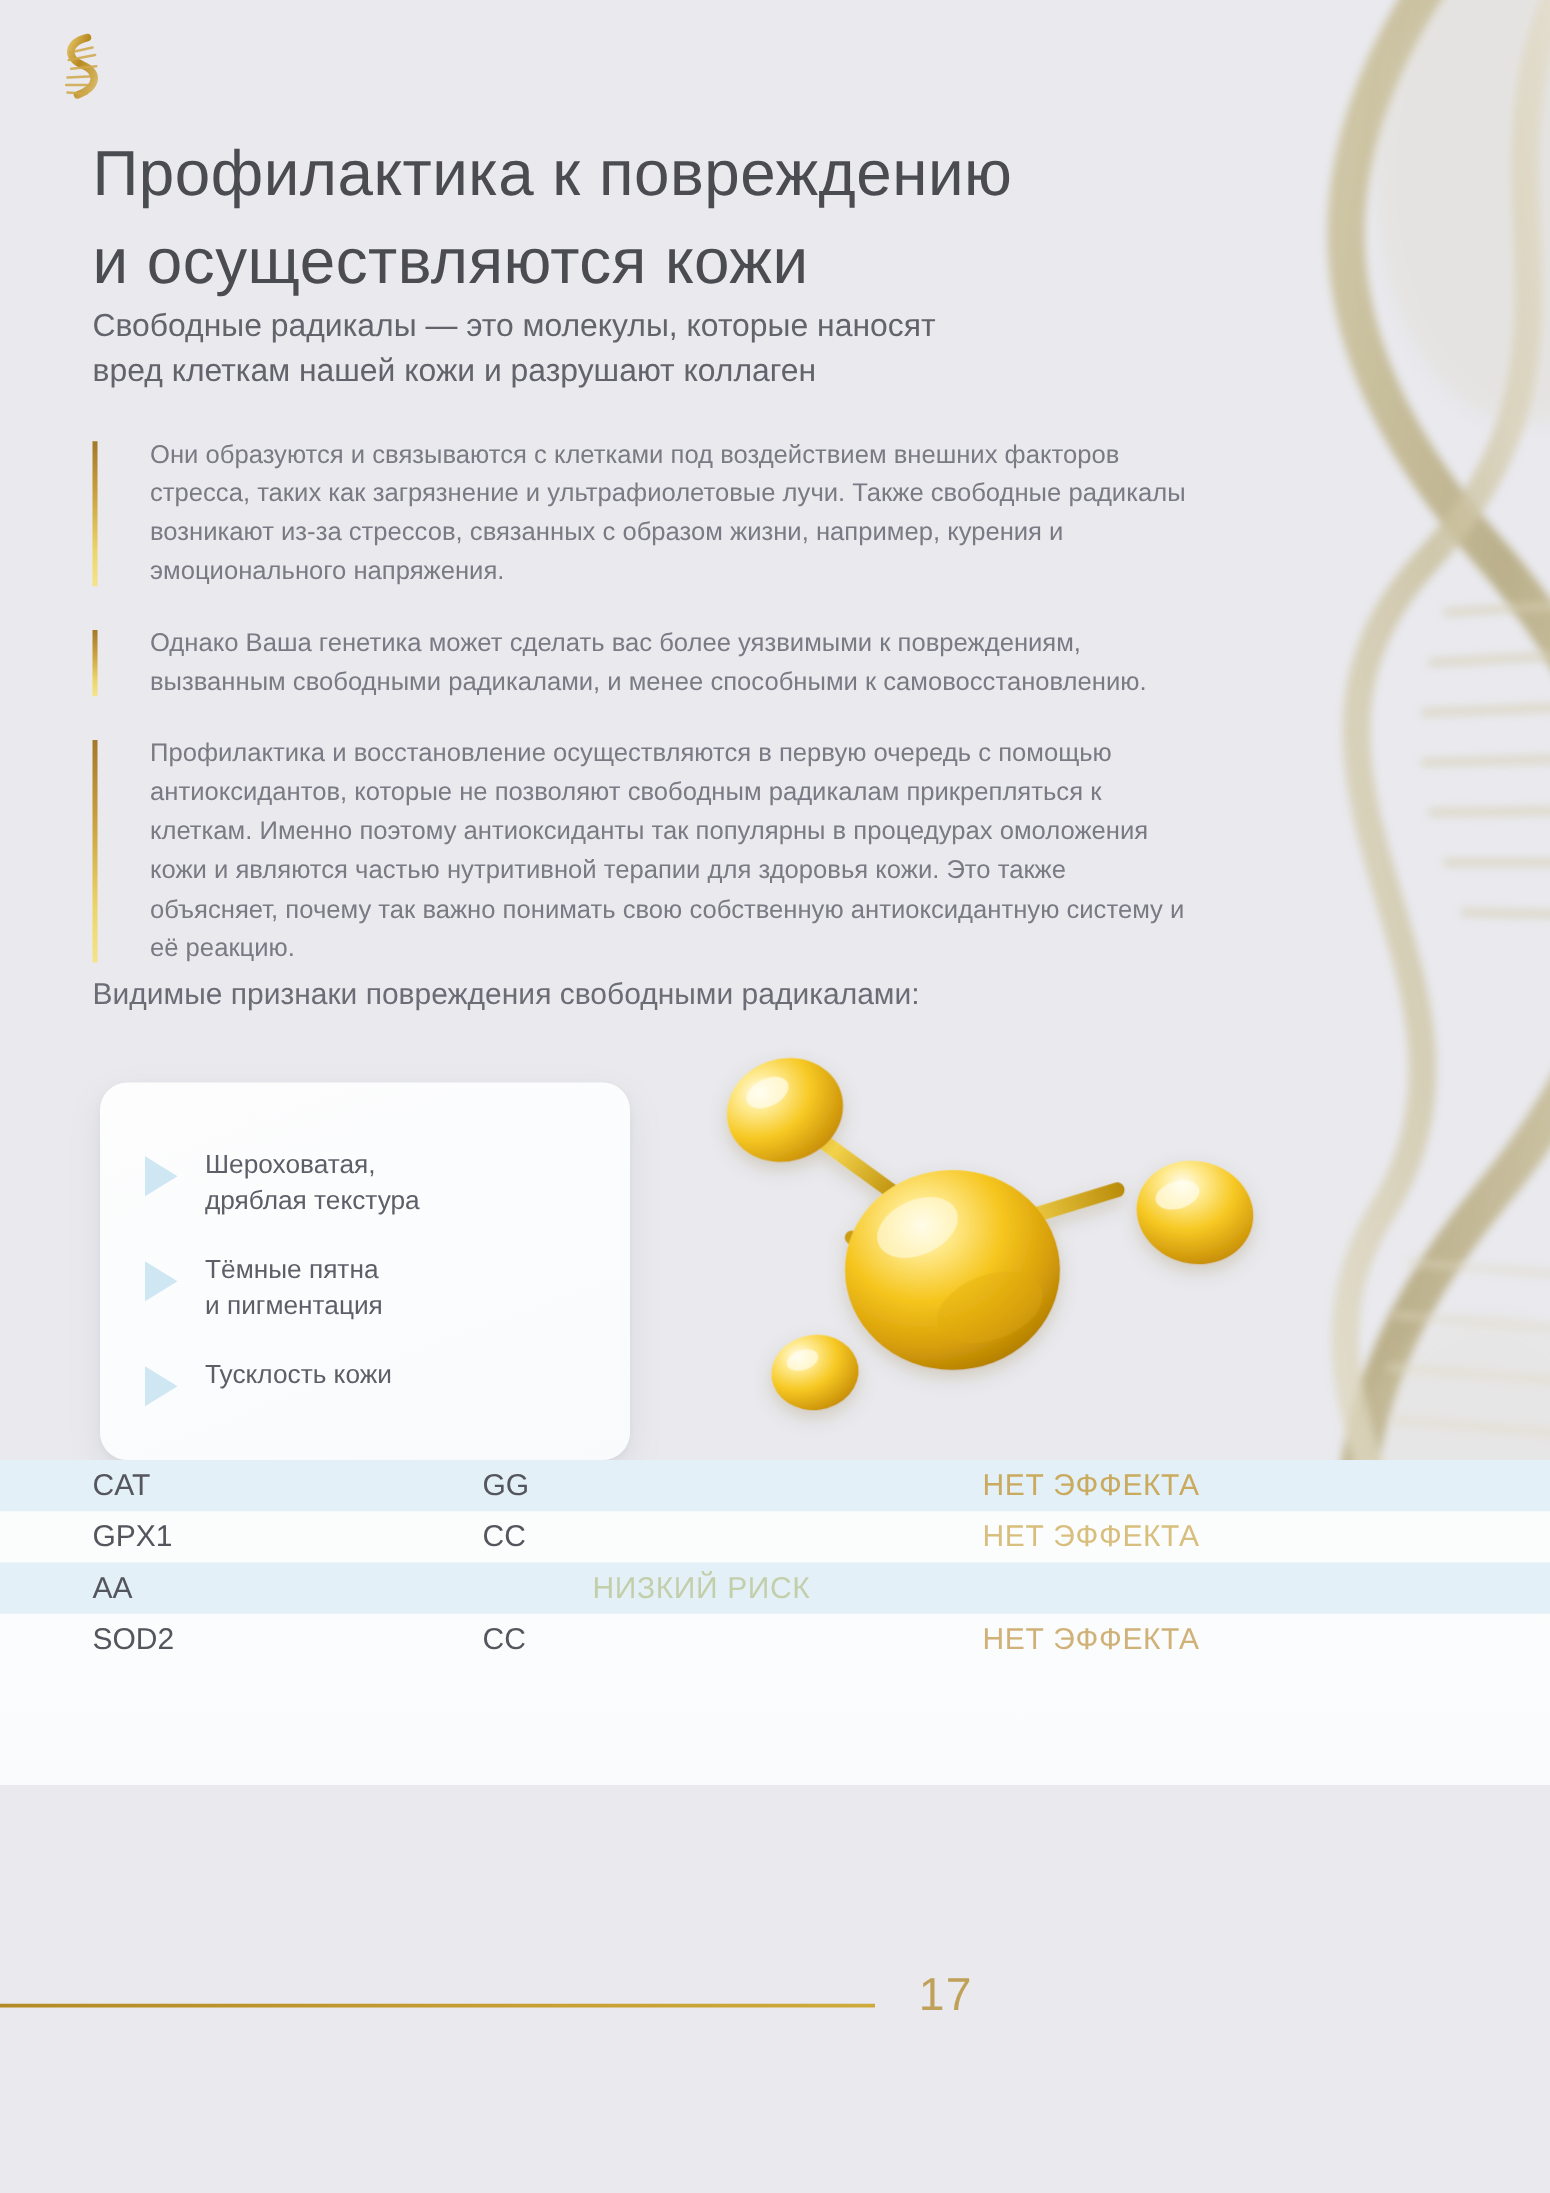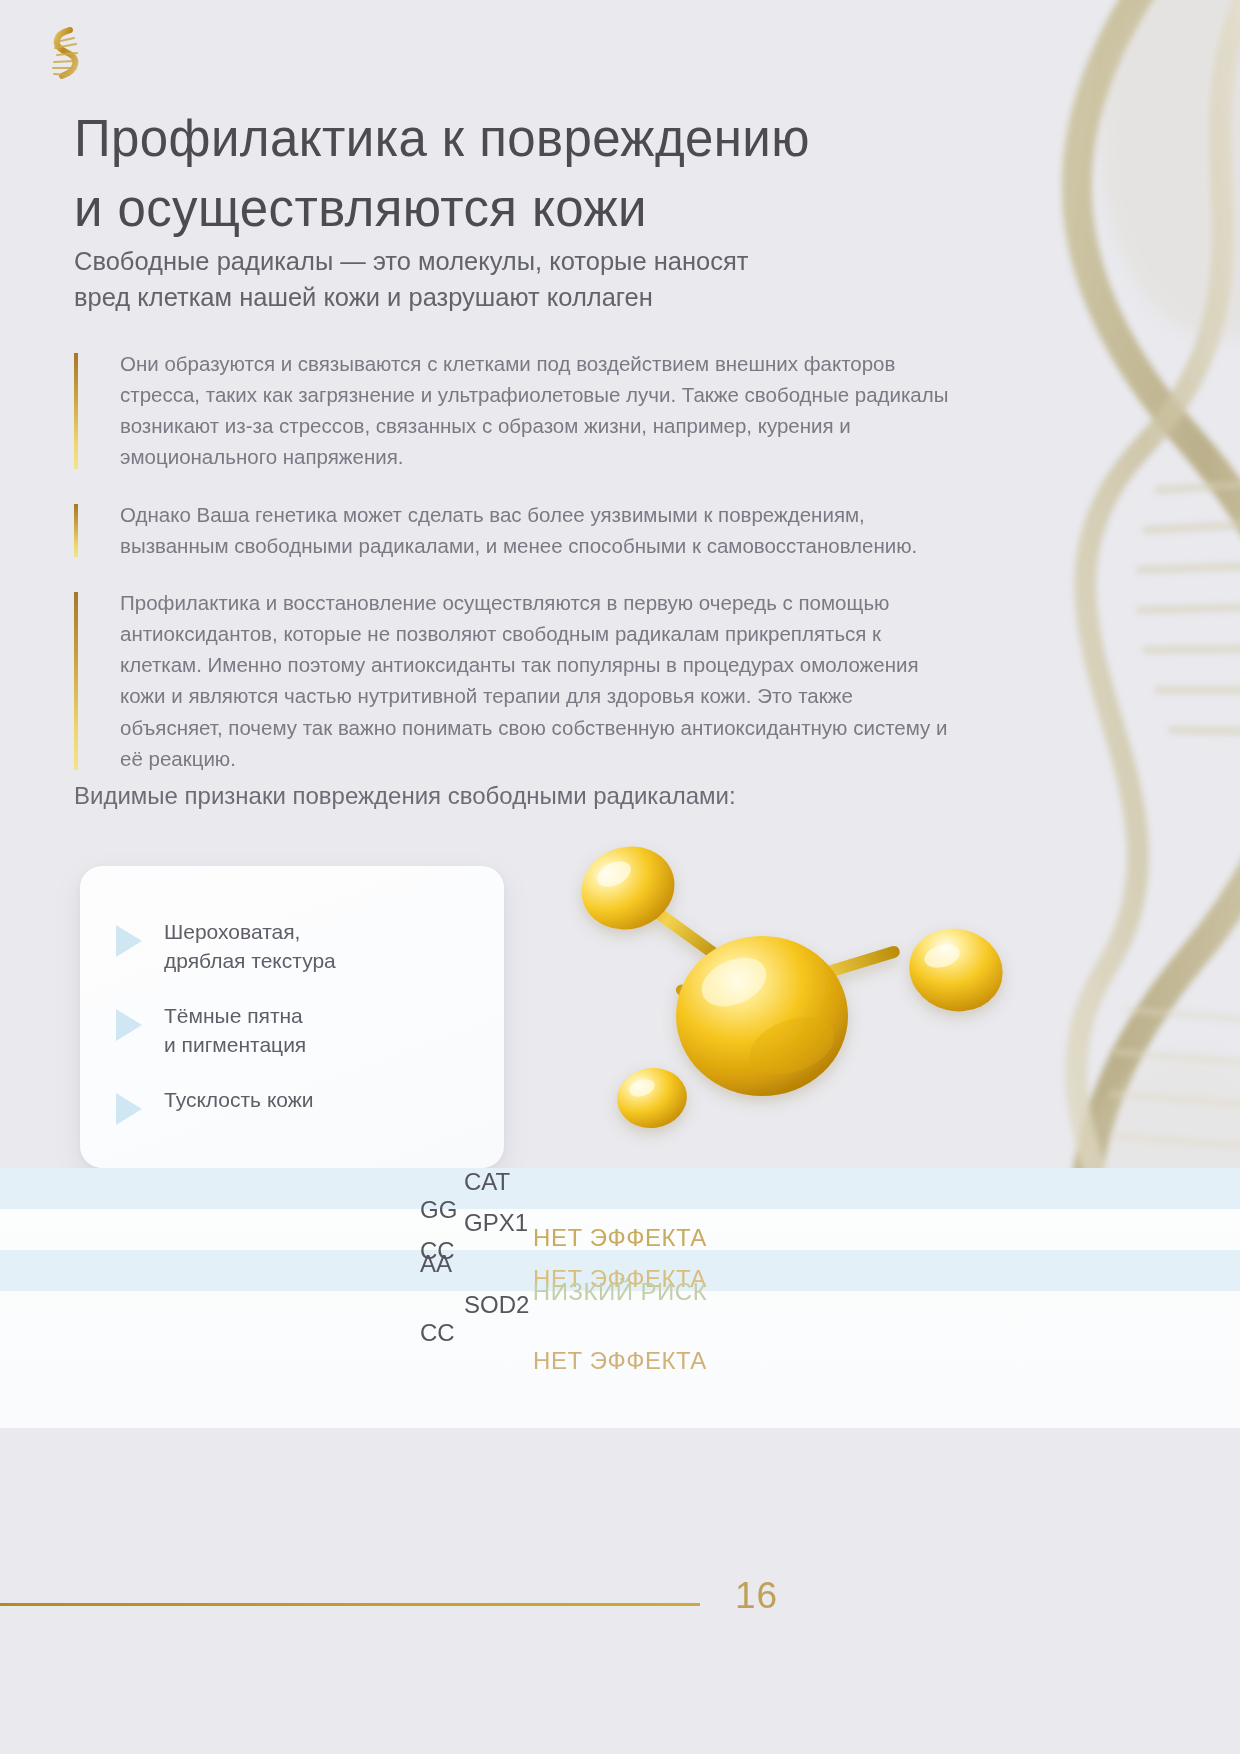--- a/index.html
+++ b/index.html
@@ -136,21 +136,20 @@
     color:#4e4e57;
   }
   .c1 { width:312px; }
   .c2 { width:400px; }
   .c3 { flex:1; }
 
   .trow {
     display:flex; align-items:center;
     height:41px;
     padding:0 74px;
-    flex-direction:column;
   }
   .trow.alt { background:#e3f0f7; }
   .trow .c1, .trow .c2 {
     font-size:24px; font-weight:300;
     color:#55555e;
   }
   .trow .c3 {
     font-size:24px; font-weight:300;
     letter-spacing:.5px;
   }
@@ -352,14 +351,14 @@
   </div>
   <div class="trow">
     <div class="c1">SOD2</div>
     <div class="c2">CC</div>
     <div class="c3" style="color: rgb(208, 177, 120);">НЕТ ЭФФЕКТА</div>
   </div>
 </div>
 
 <div class="footer">
   <div class="footer-rule"></div>
-  <div class="page-num">16</div>
+  <div class="page-num">17</div>
 </div>
 
 </body></html>

